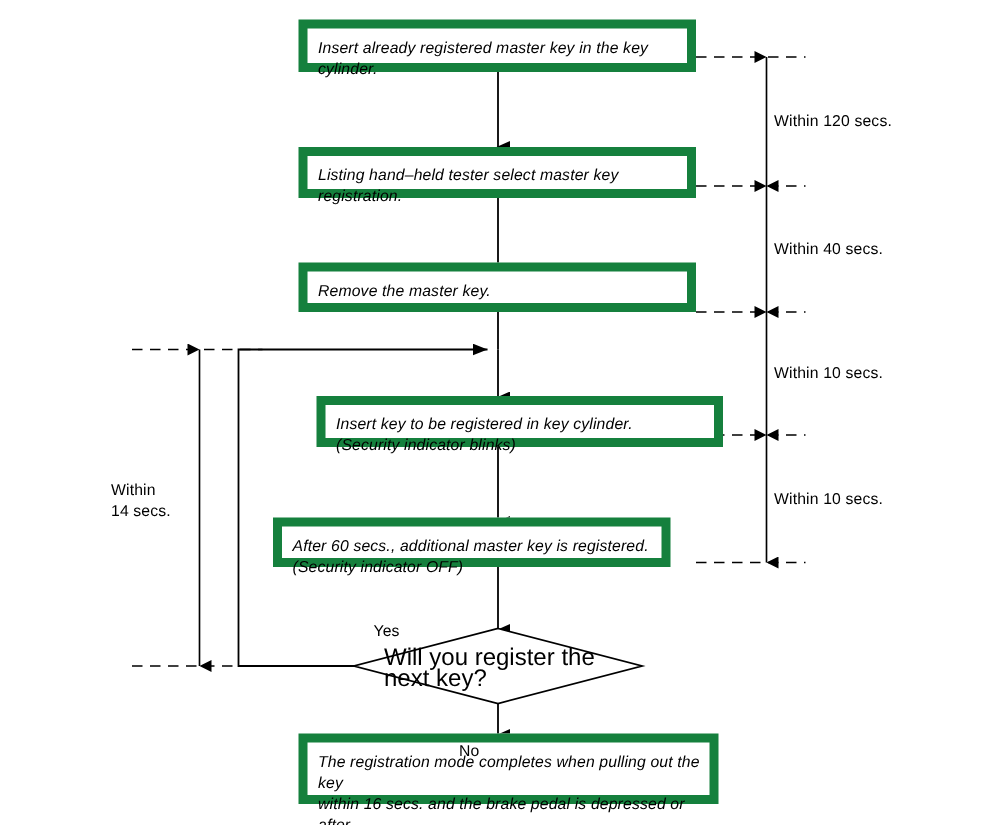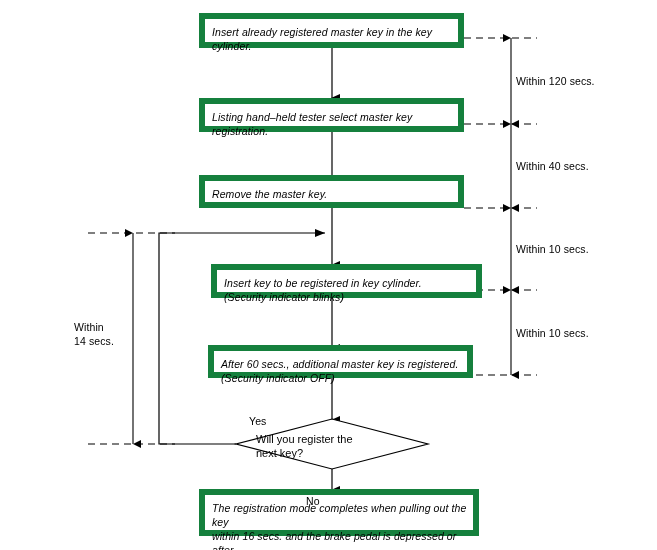--- a/index.html
+++ b/index.html
@@ -38,21 +38,21 @@
   .label-txt {
     position: absolute;
     font-size: 10.5px;
     line-height: 14px;
     color: #000000;
     white-space: pre-line;
     letter-spacing: 0.1px;
   }
   .diamond-txt {
     position: absolute;
-    font-size: 11px;
+    font-size: 16px;
     line-height: 14px;
     color: #000000;
     white-space: pre-line;
     text-align: left;
   }
 </style>
 </head>
 <body>
 
 <div id="canvas">
@@ -115,21 +115,21 @@
 
   <div class="proc-box" style="left:199px; top:13px; width:265px; height:35px;">Insert already registered master key in the key cylinder.</div>
 
   <div class="proc-box" style="left:199px; top:98px; width:265px; height:34px;">Listing hand–held tester select master key registration.</div>
 
   <div class="proc-box" style="left:199px; top:175px; width:265px; height:33px;">Remove the master key.</div>
 
   <div class="proc-box" style="left:211px; top:264px; width:271px; height:34px;">Insert key to be registered in key cylinder.
 (Security indicator blinks)</div>
 
-  <div class="proc-box" style="left:208px; top:345px; width:265px; height:33px;">After 60 secs., additional master key is registered.
+  <div class="proc-box" style="left:182px; top:345px; width:265px; height:33px;">After 60 secs., additional master key is registered.
 (Security indicator OFF)</div>
 
   <div class="proc-box" style="left:199px; top:489px; width:280px; height:47px;">The registration mode completes when pulling out the key
 within 16 secs. and the brake pedal is depressed or after
 indicator is off 10 secs. pass.</div>
 
   <div class="diamond-txt" style="left:256px; top:432px; width:160px;">Will  you  register  the
 next key?</div>
 
   <div class="label-txt" style="left:237px; top:414px;margin-left:12px;">Yes</div>

